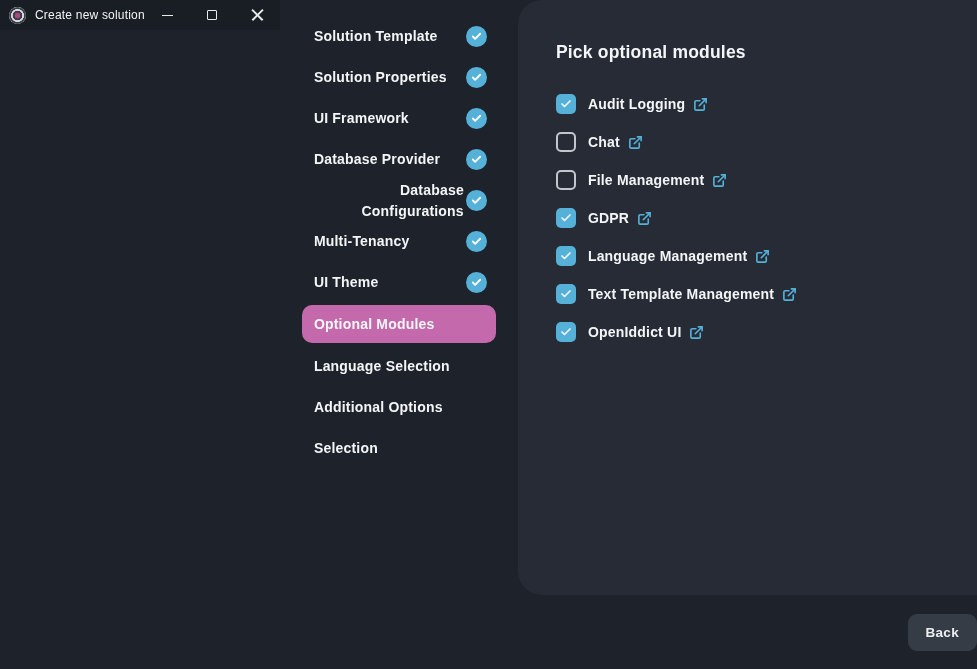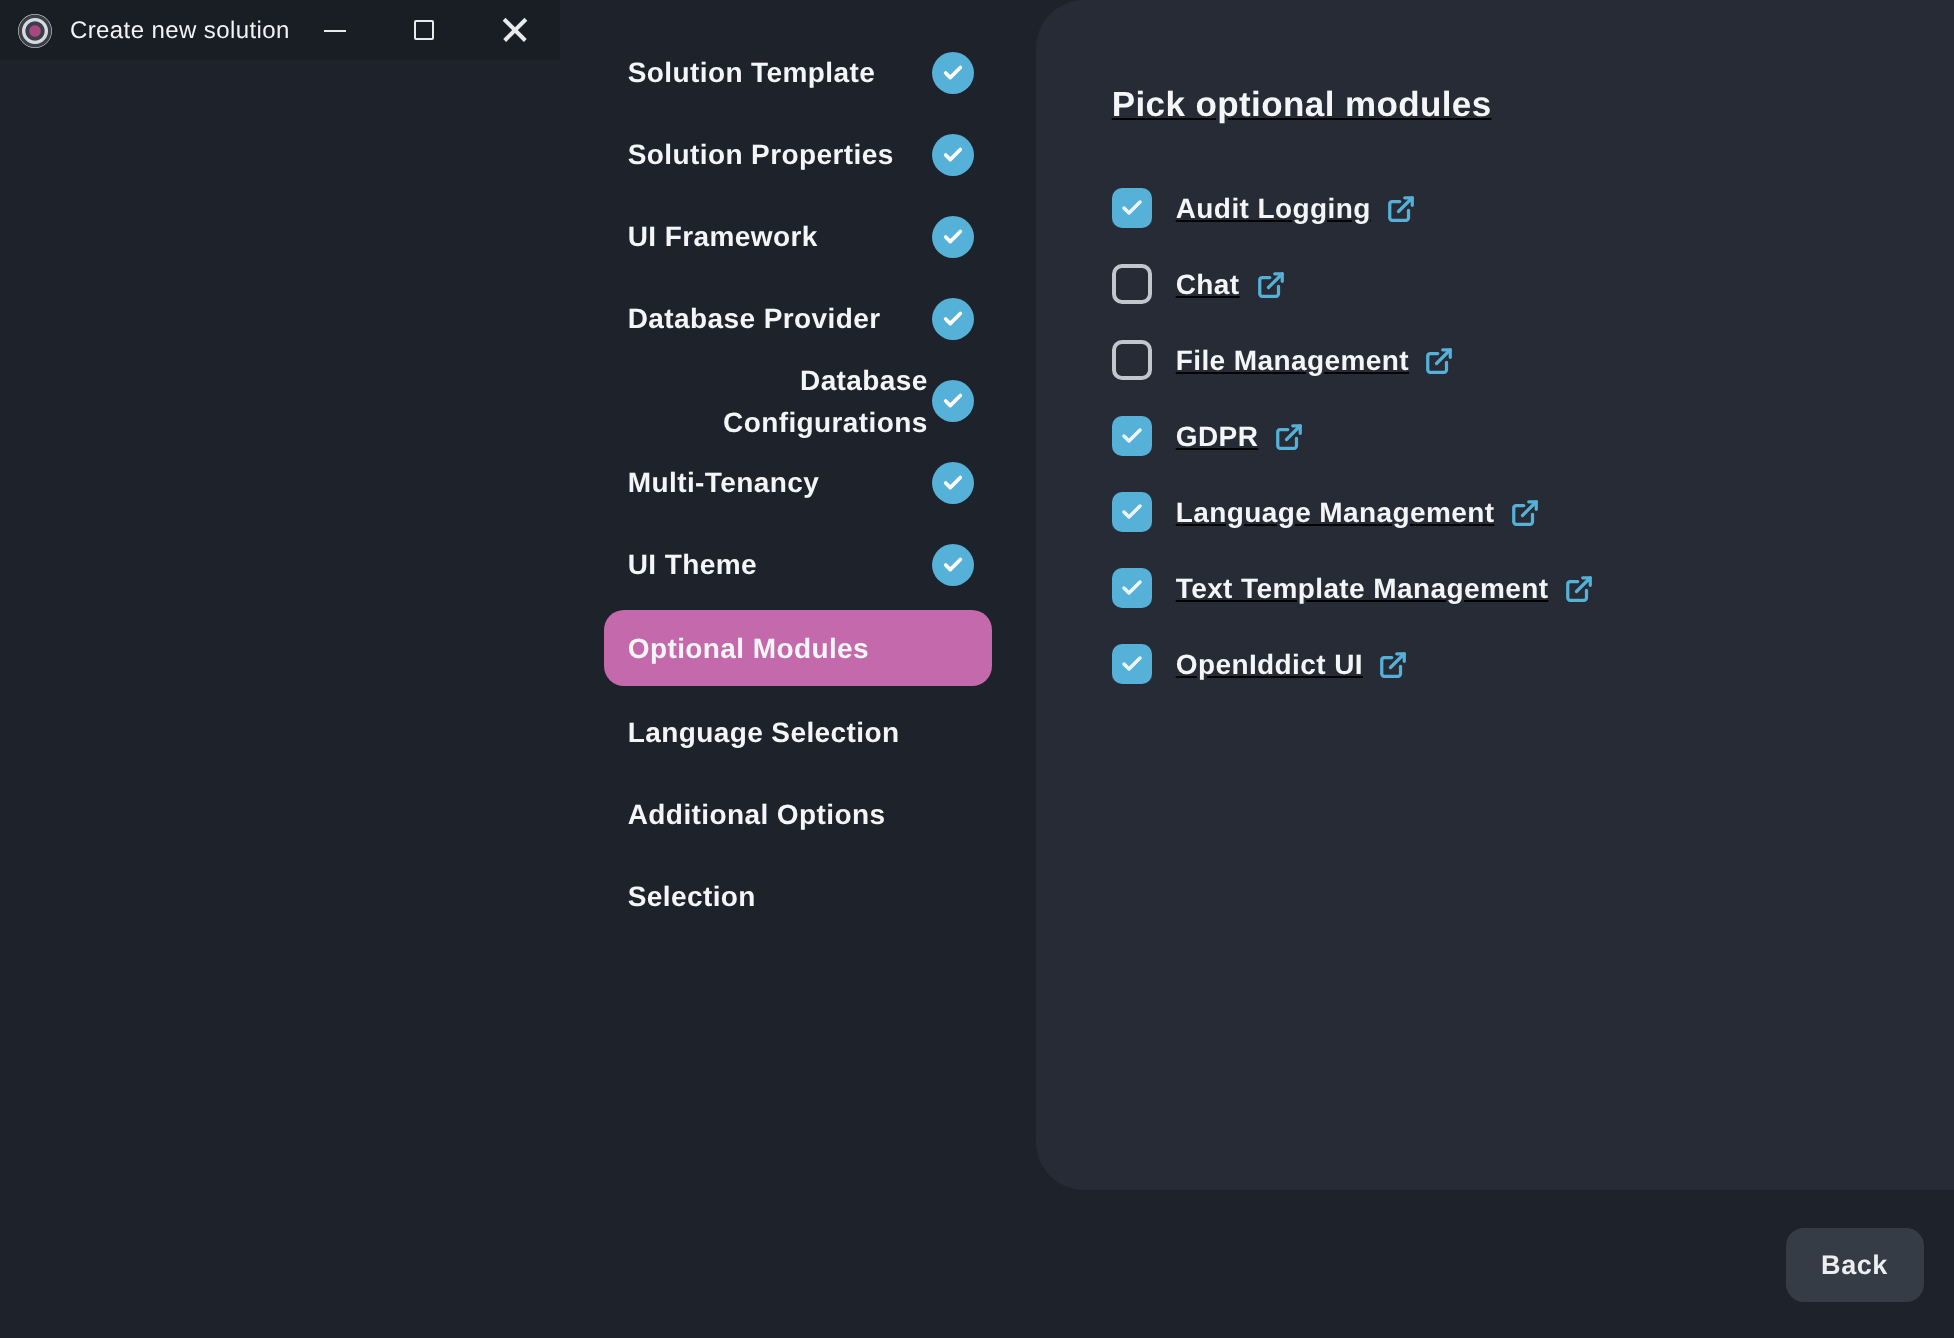--- a/index.html
+++ b/index.html
@@ -29,32 +29,32 @@
   .sidebar { width:238px; flex:0 0 auto; padding-top:16px; }
   .side-item { min-height:41px; display:flex; align-items:center; justify-content:space-between;
     padding:0 31px 0 34px; color:#f4f5f7; font-size:14px; font-weight:bold; letter-spacing:.2px; cursor:pointer; }
   .side-item .lbl { max-width:150px; line-height:1.45;text-align:right; }
   .check-circle { width:21px; height:21px; border-radius:50%; background:#55b1d8; flex:0 0 auto;
     display:flex; align-items:center; justify-content:center; }
   .check-circle svg { display:block; }
   .side-item.active { background:#c469ab; border-radius:10px; margin:2px 22px; padding:9px 12px; min-height:38px; }
 
   
-  .main-panel { flex:1; background:#262b35; border-radius:24px 0 0 24px; height:565px; padding:42px 30px 0 38px;text-decoration:underline; }
+  .main-panel { flex:1; background:#262b35; border-radius:24px 0 0 24px; height:565px; padding:42px 30px 0 38px; }
   .heading { color:#f4f5f7; font-size:17.5px; font-weight:bold; letter-spacing:.2px; margin-bottom:22px; }
   .module-row { display:flex; align-items:center; height:38px; }
   .checkbox { width:20px; height:20px; border-radius:5px; flex:0 0 auto; margin-right:12px; cursor:pointer;
     display:flex; align-items:center; justify-content:center; }
   .checkbox.checked { background:#55b1d8; }
   .checkbox.unchecked { background:transparent; border:2px solid #c3c7cd; }
   .module-label { color:#f4f5f7; font-size:14px; font-weight:bold; letter-spacing:.2px; margin-right:8px; }
   .ext-link { display:flex; align-items:center; cursor:pointer; }
 
   
-  .footer-area { height:74px; flex:0 0 auto; display:flex; align-items:center; justify-content:flex-end; padding-right:15px; gap:4px; }
+  .footer-area { height:74px; flex:0 0 auto; display:flex; align-items:center; justify-content:flex-end; gap:4px; }
   .btn { border:none; border-radius:9px; font-family:inherit; font-size:13.5px; font-weight:bold; letter-spacing:.3px; cursor:pointer; }
   .btn-back { background:#363c46; color:#eceef0; padding:11px 18px; }
   .btn-next { background:#55b1d8; color:#ffffff; padding:12px 17px; display:flex; align-items:center; gap:8px; }
   .next-arrow { font-size:15px; line-height:1; }
   .right-col { flex:1; display:flex; flex-direction:column; min-width:0; }
 </style>
 </head>
 <body>
 
 <div class="app">

